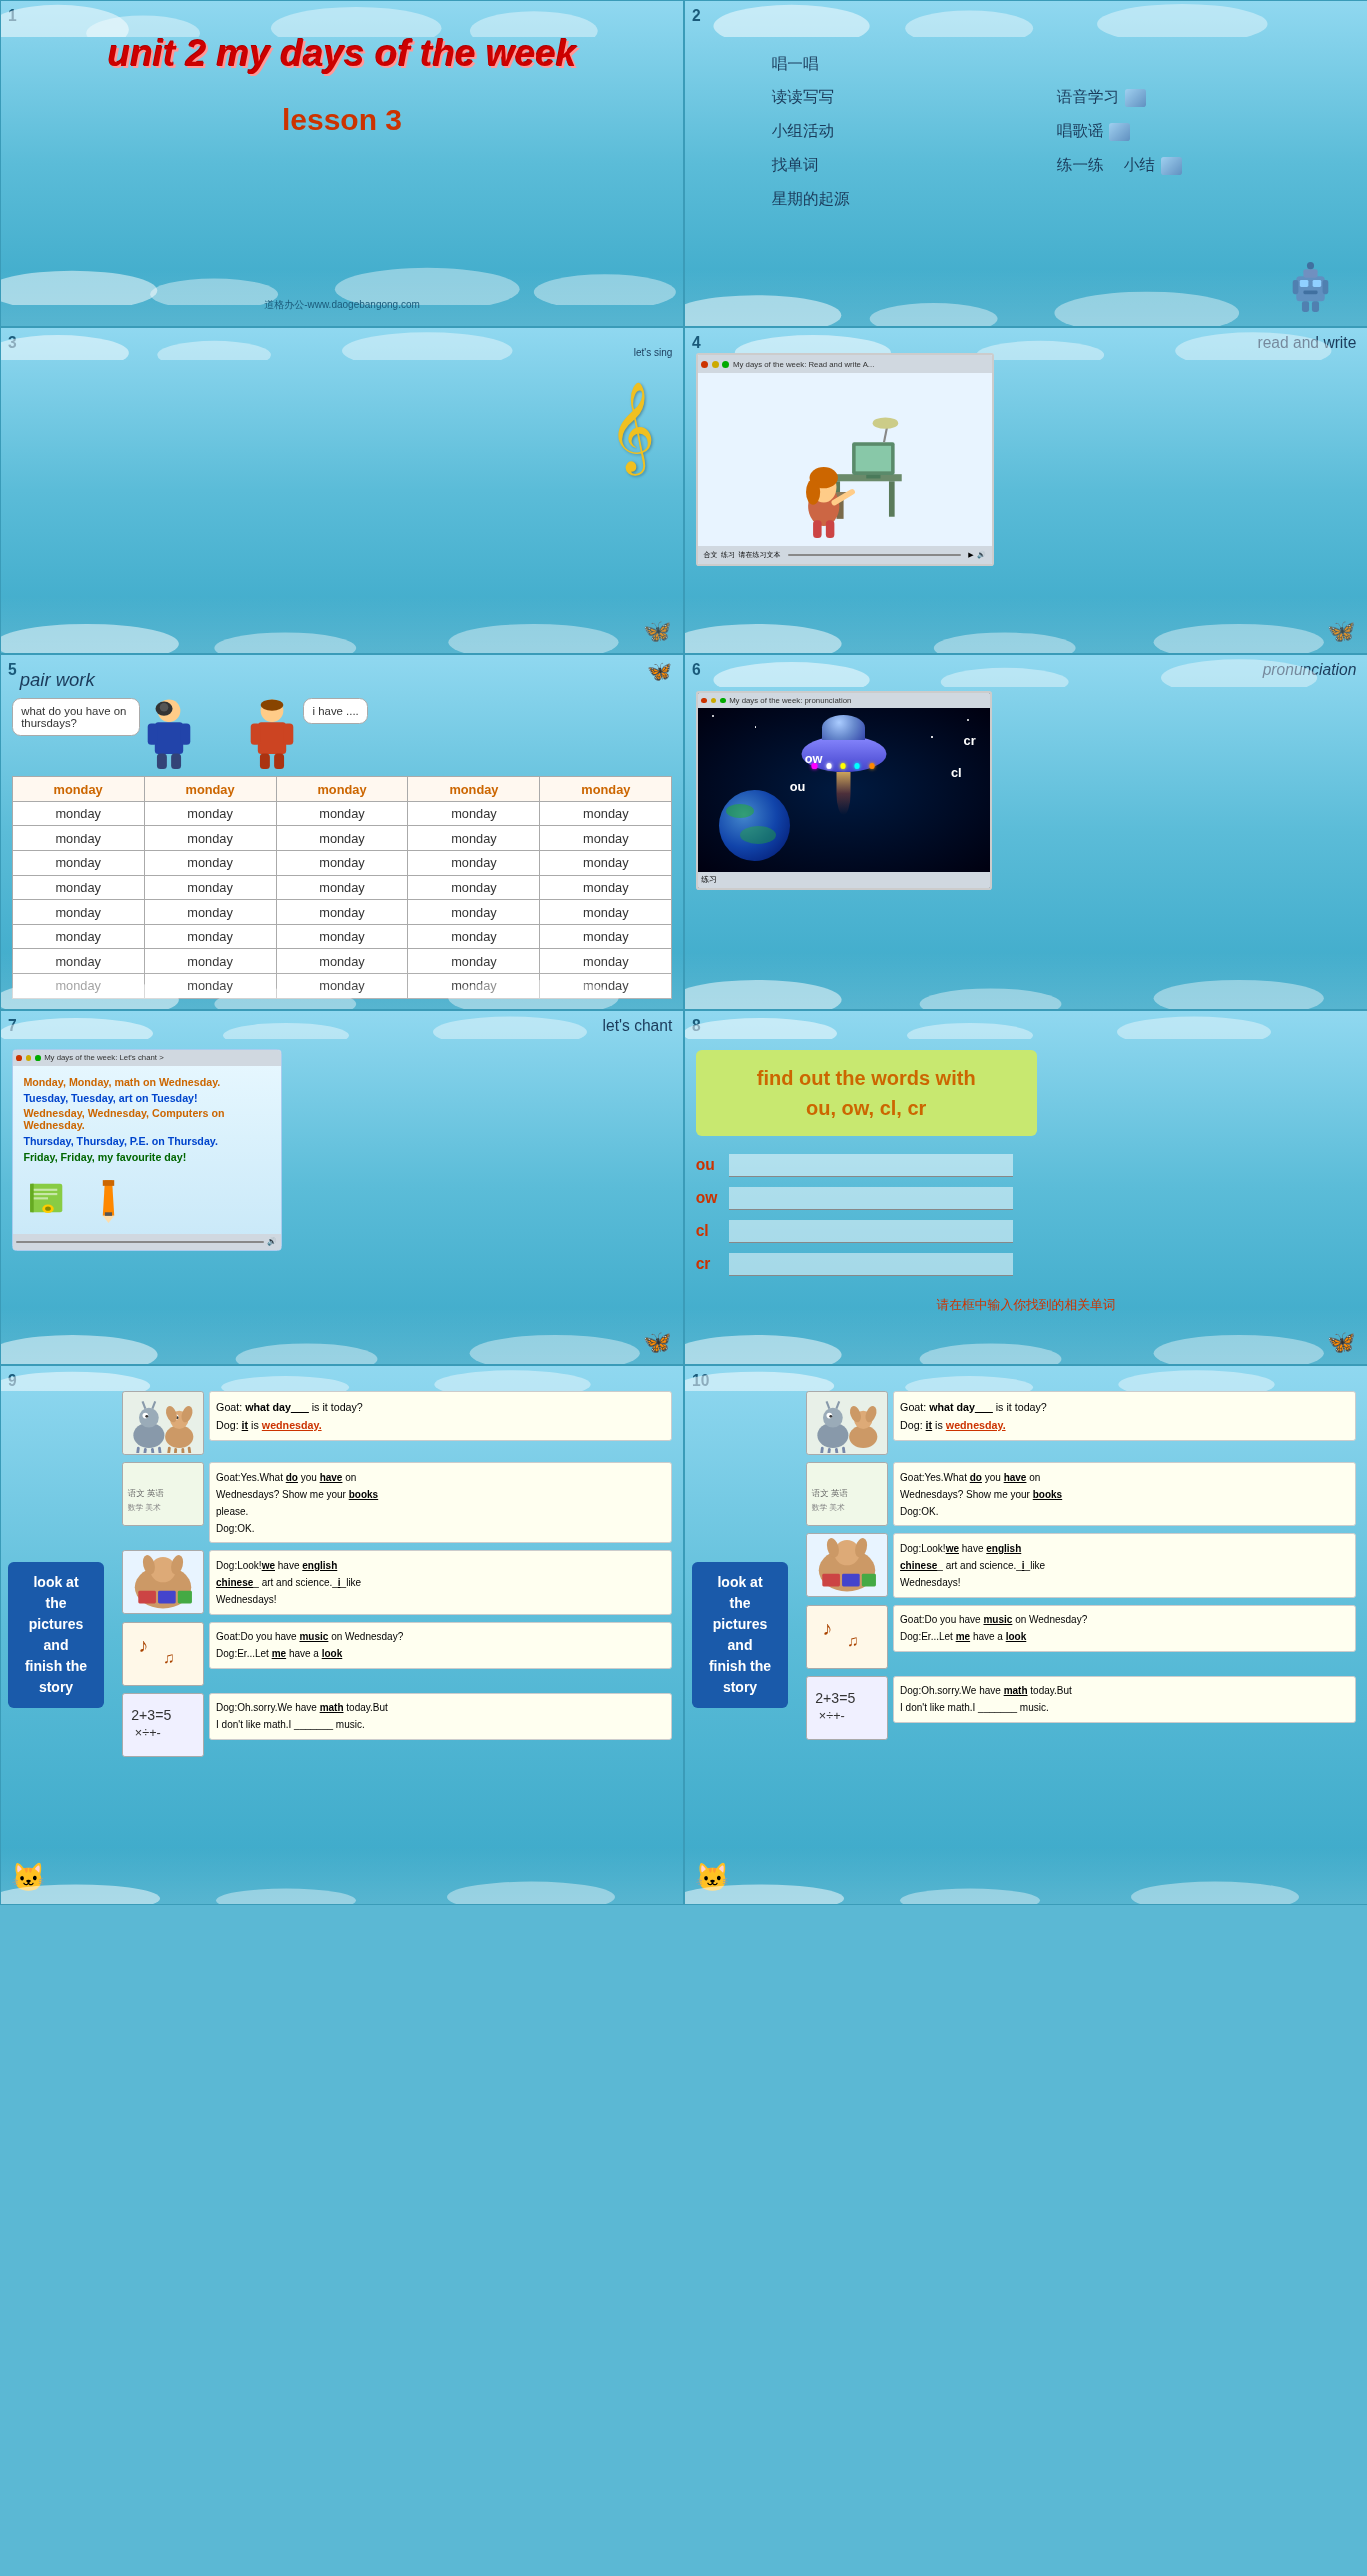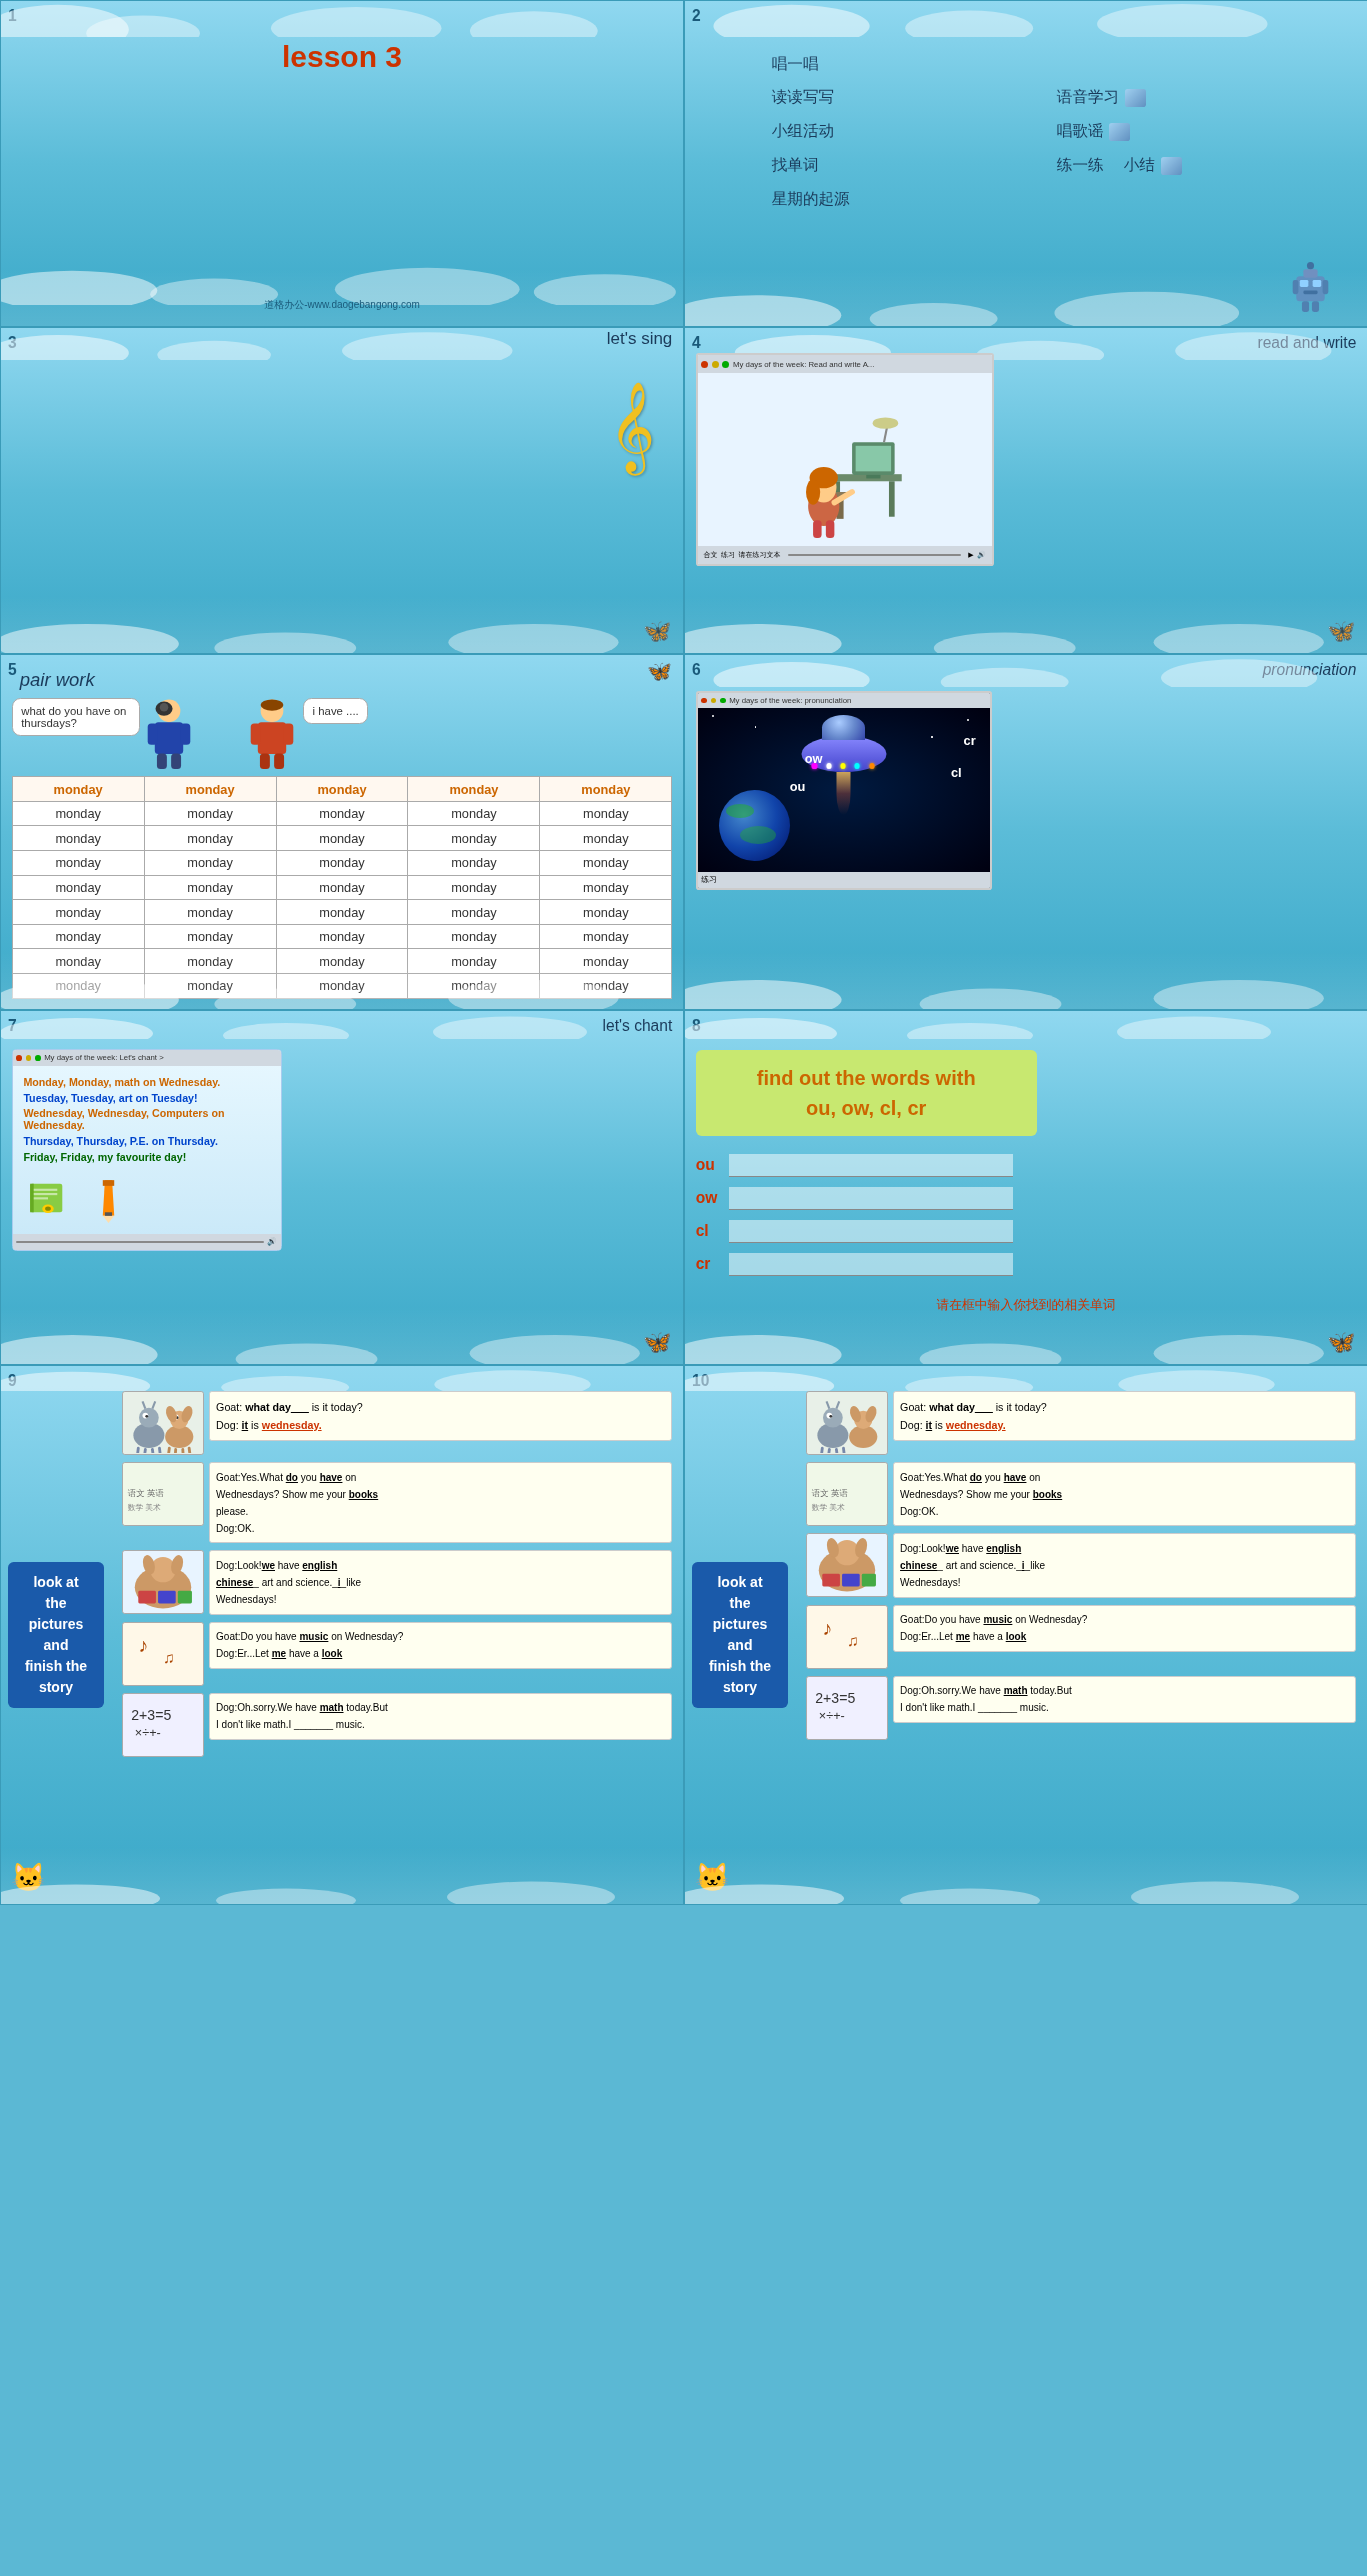--- a/index.html
+++ b/index.html
@@ -112,23 +112,23 @@
       width: 57px;
       height: 50px;
     }
 
     
     .cell-3 {
       background: linear-gradient(180deg, #90d8f0 0%, #5bbcd8 50%, #3aa8c8 100%);
     }
     .cell-3 .section-label {
       position: absolute;
-      top: 1px;
+      top: 19px;
       right: 10.7px;
-      font-size: 17px;
+      font-size: 10px;
       color: #1a3a5a;
     }
     .cell-3 .video-box {
       margin-top: 25px;
       width: 220px;
       height: 171px;
       background: linear-gradient(135deg, #4a90c0, #2a6090);
       border: 2.1px solid #ccc;
       border-radius: 2.8px;
       display: flex;
@@ -265,20 +265,21 @@
     <span class="cell-num">1</span>
 
     <div style="position:absolute;top:0;left:0;right:0;height:36px;overflow:hidden">
       <svg width="682" height="36" viewBox="0 0 960 50">
           <ellipse cx="80" cy="40" rx="100" ry="35" fill="white" opacity="0.5"></ellipse>
           <ellipse cx="200" cy="45" rx="80" ry="25" fill="white" opacity="0.4"></ellipse>
           <ellipse cx="500" cy="38" rx="120" ry="30" fill="white" opacity="0.4"></ellipse>
           <ellipse cx="750" cy="42" rx="90" ry="28" fill="white" opacity="0.4"></ellipse>
         </svg>
     </div>
+    <div class="title-main">unit 2 my days of the week</div>
     <div class="title-sub">lesson 3</div>
 
     <div style="position:absolute;bottom:21px;left:0;right:0;height:43px;overflow:hidden">
       <svg width="682" height="43" viewBox="0 0 960 60">
           <ellipse cx="100" cy="40" rx="120" ry="28" fill="white" opacity="0.5"></ellipse>
           <ellipse cx="300" cy="45" rx="90" ry="22" fill="white" opacity="0.4"></ellipse>
           <ellipse cx="600" cy="38" rx="130" ry="30" fill="white" opacity="0.4"></ellipse>
           <ellipse cx="850" cy="42" rx="100" ry="25" fill="white" opacity="0.4"></ellipse>
         </svg>
     </div>

